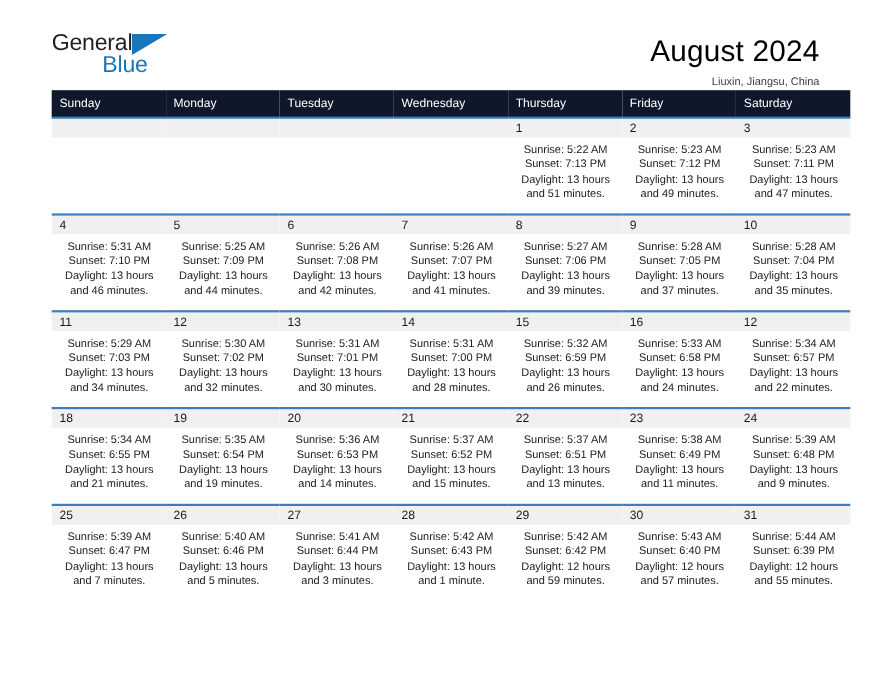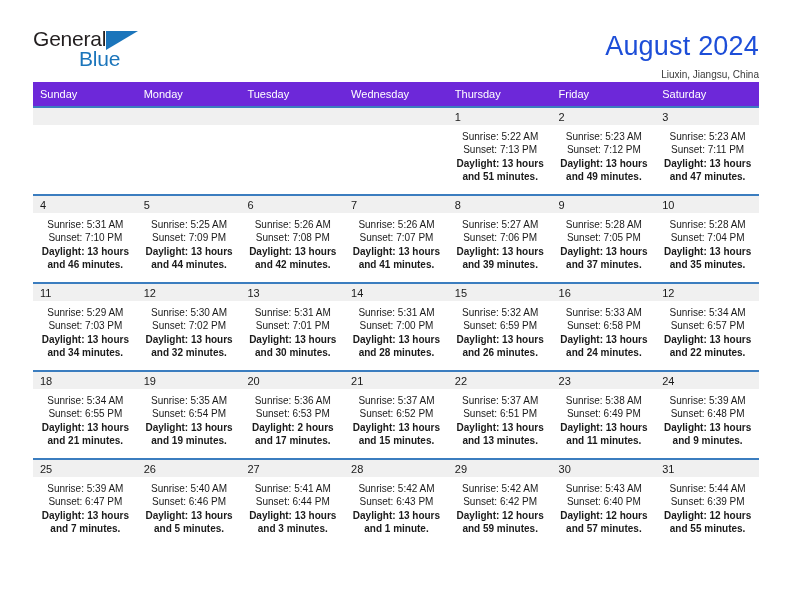--- a/index.html
+++ b/index.html
@@ -8,21 +8,21 @@
     height: 612px;
     background: #ffffff;
     font-family: "Liberation Sans", sans-serif;
     color: #1a1a1a;
     overflow: hidden;
   }
   .page {
     position: relative;
     width: 792px;
     height: 468px;
-    padding: 0 33px;
+    padding: 0 47px;
   }
 
   
   .header {
     display: flex;
     align-items: flex-start;
     justify-content: space-between;
     height: 72px;
     padding-top: 28px;
   }
@@ -53,40 +53,40 @@
     top: 3px;
     width: 0;
     height: 0;
     border-left: 32px solid #1b75bb;
     border-bottom: 19px solid transparent;
   }
   .title-wrap { text-align: right; padding-top: 2px; }
   .title {
     font-size: 27px;
     font-weight: normal;
-    color: #1d4ed8;
+    color: #000000;
     line-height: 32px;
     letter-spacing: 0.2px;
   }
   .subtitle {
     font-size: 10px;
     color: #3a3a3a;
     line-height: 20px;
     margin-top: 3px;
   }
 
   
   .calendar {
     width: 726px;
     margin-top: 10px;
     border-collapse: collapse;
     table-layout: fixed;
   }
   .calendar th {
-    background: #6d28d9;
+    background: #0f172a;
     color: #ffffff;
     font-size: 11px;
     font-weight: normal;
     text-align: left;
     padding: 6px 0 6px 7px;
     height: 22px;
   }
   .calendar td {
     width: 103.7px;
     height: 88px;
@@ -105,21 +105,21 @@
     line-height: 16px;
   }
   .cell-body {
     padding: 5px 6px 0 7px;
     font-size: 10px;
     line-height: 13.4px;
     color: #1a1a1a;
     text-align: center;
   }
   .cell-body div { white-space: nowrap; }
-  .cell-body .wrap { white-space: normal; font-weight: bold; }
+  .cell-body .wrap { white-space: normal; }
 </style>
 </head>
 <body>
 
 <div class="page">
 
   <div class="header">
     <div class="logo">
       <span class="logo-general">General</span>
       <span class="logo-blue">Blue</span>
@@ -313,21 +313,21 @@
               <div>Sunrise: 5:35 AM</div>
               <div>Sunset: 6:54 PM</div>
               <div class="wrap">Daylight: 13 hours and 19 minutes.</div>
             </div>
           </td>
           <td>
             <div class="daynum-band">20</div>
             <div class="cell-body">
               <div>Sunrise: 5:36 AM</div>
               <div>Sunset: 6:53 PM</div>
-              <div class="wrap">Daylight: 2 hours and 17 minutes.</div>
+              <div class="wrap">Daylight: 13 hours and 14 minutes.</div>
             </div>
           </td>
           <td>
             <div class="daynum-band">21</div>
             <div class="cell-body">
               <div>Sunrise: 5:37 AM</div>
               <div>Sunset: 6:52 PM</div>
               <div class="wrap">Daylight: 13 hours and 15 minutes.</div>
             </div>
           </td>

